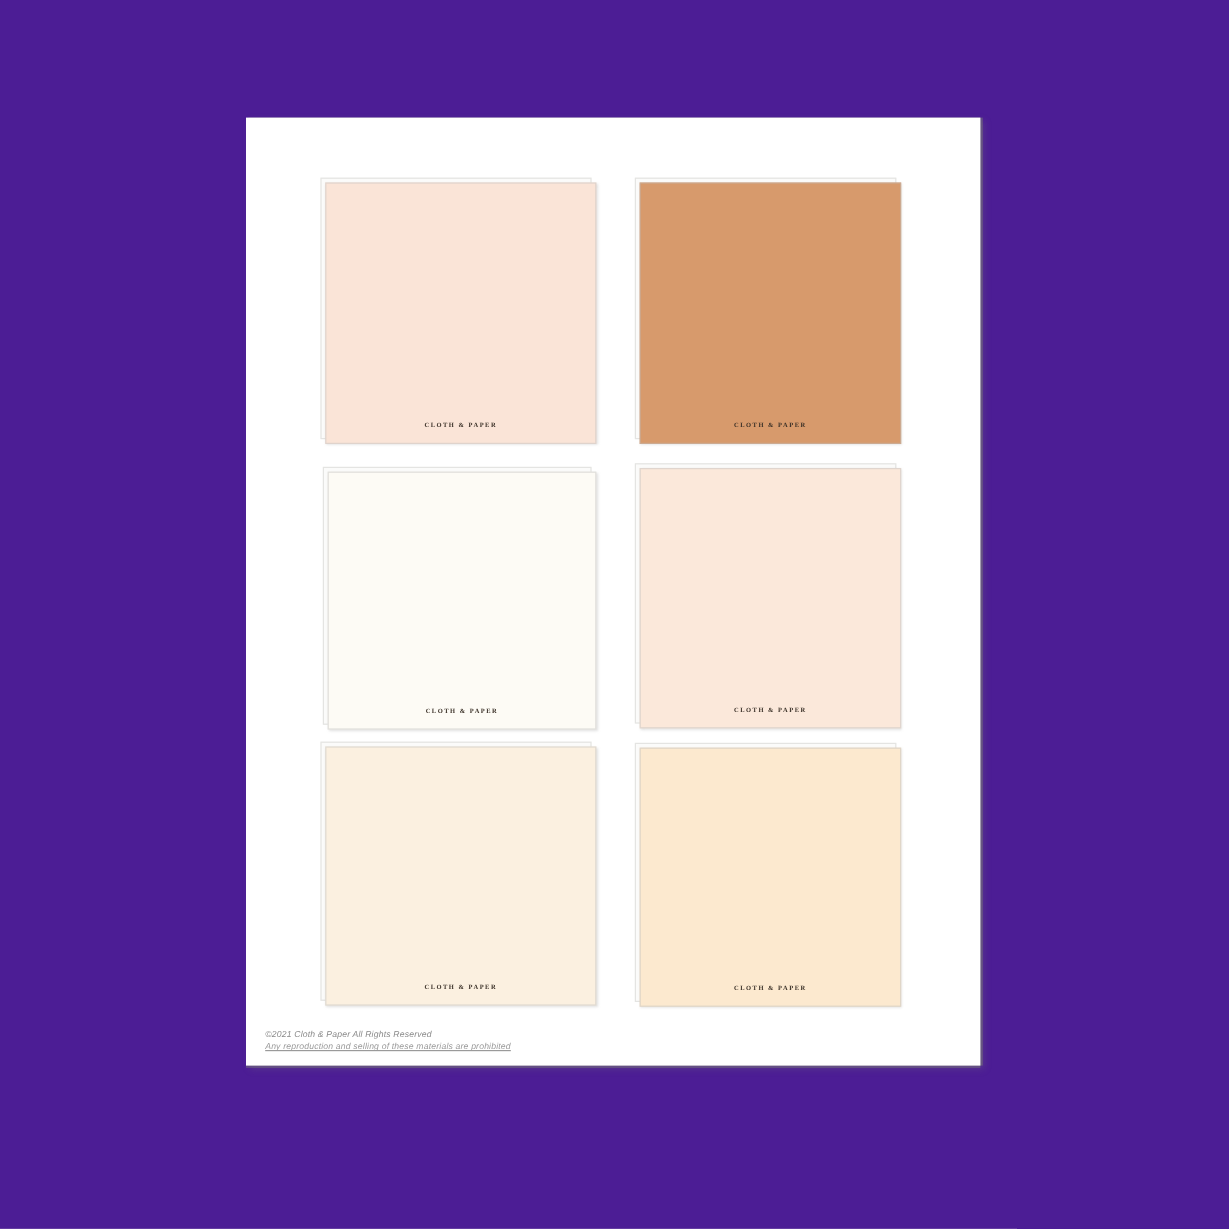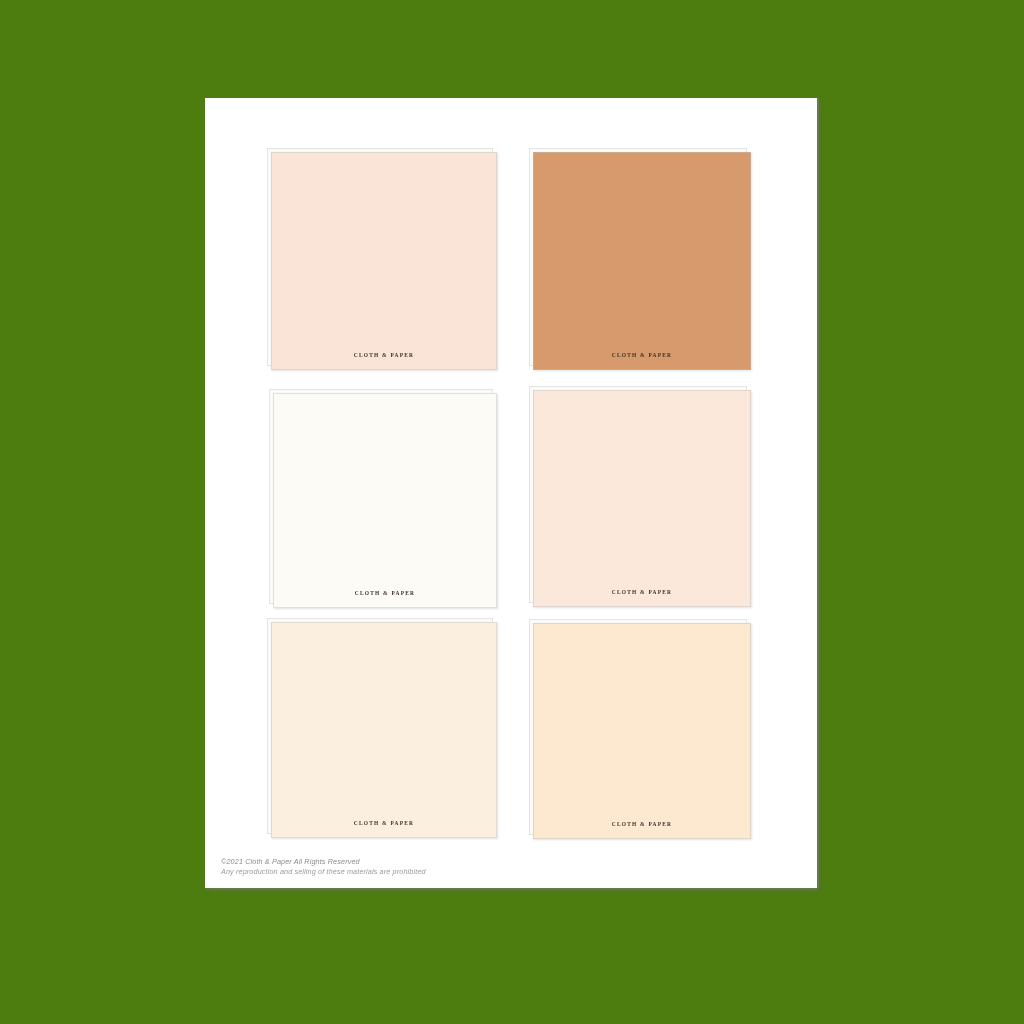--- a/index.html
+++ b/index.html
@@ -105,26 +105,26 @@
     bottom: 11px;
     font-family: "Liberation Sans", sans-serif;
     font-style: italic;
     font-size: 7.2px;
     line-height: 10px;
     color: #8a8a8a;
     letter-spacing: 0.15px;
     white-space: nowrap;
   }
   #copyright .line { display: block; }
-  #copyright .line2 { color: #9a9a9a; }
+  #copyright .line2 { color: #9a9a9a; text-decoration: underline; }
 </style>
 </head>
 <body>
 
-<div id="stage" style="background: #4d7c0f;">
+<div id="stage" style="background: #4c1d95;">
 
   <div id="sheet" style="background: rgb(255, 255, 255);">
 
     <div id="card-grid">
 
       <div class="card r1 c1">
         <div class="stack-edge"></div>
         <div class="sheet-face" style="background: rgb(250, 228, 215);">
           <div class="card-logo">CLOTH &amp; PAPER</div>
         </div>

